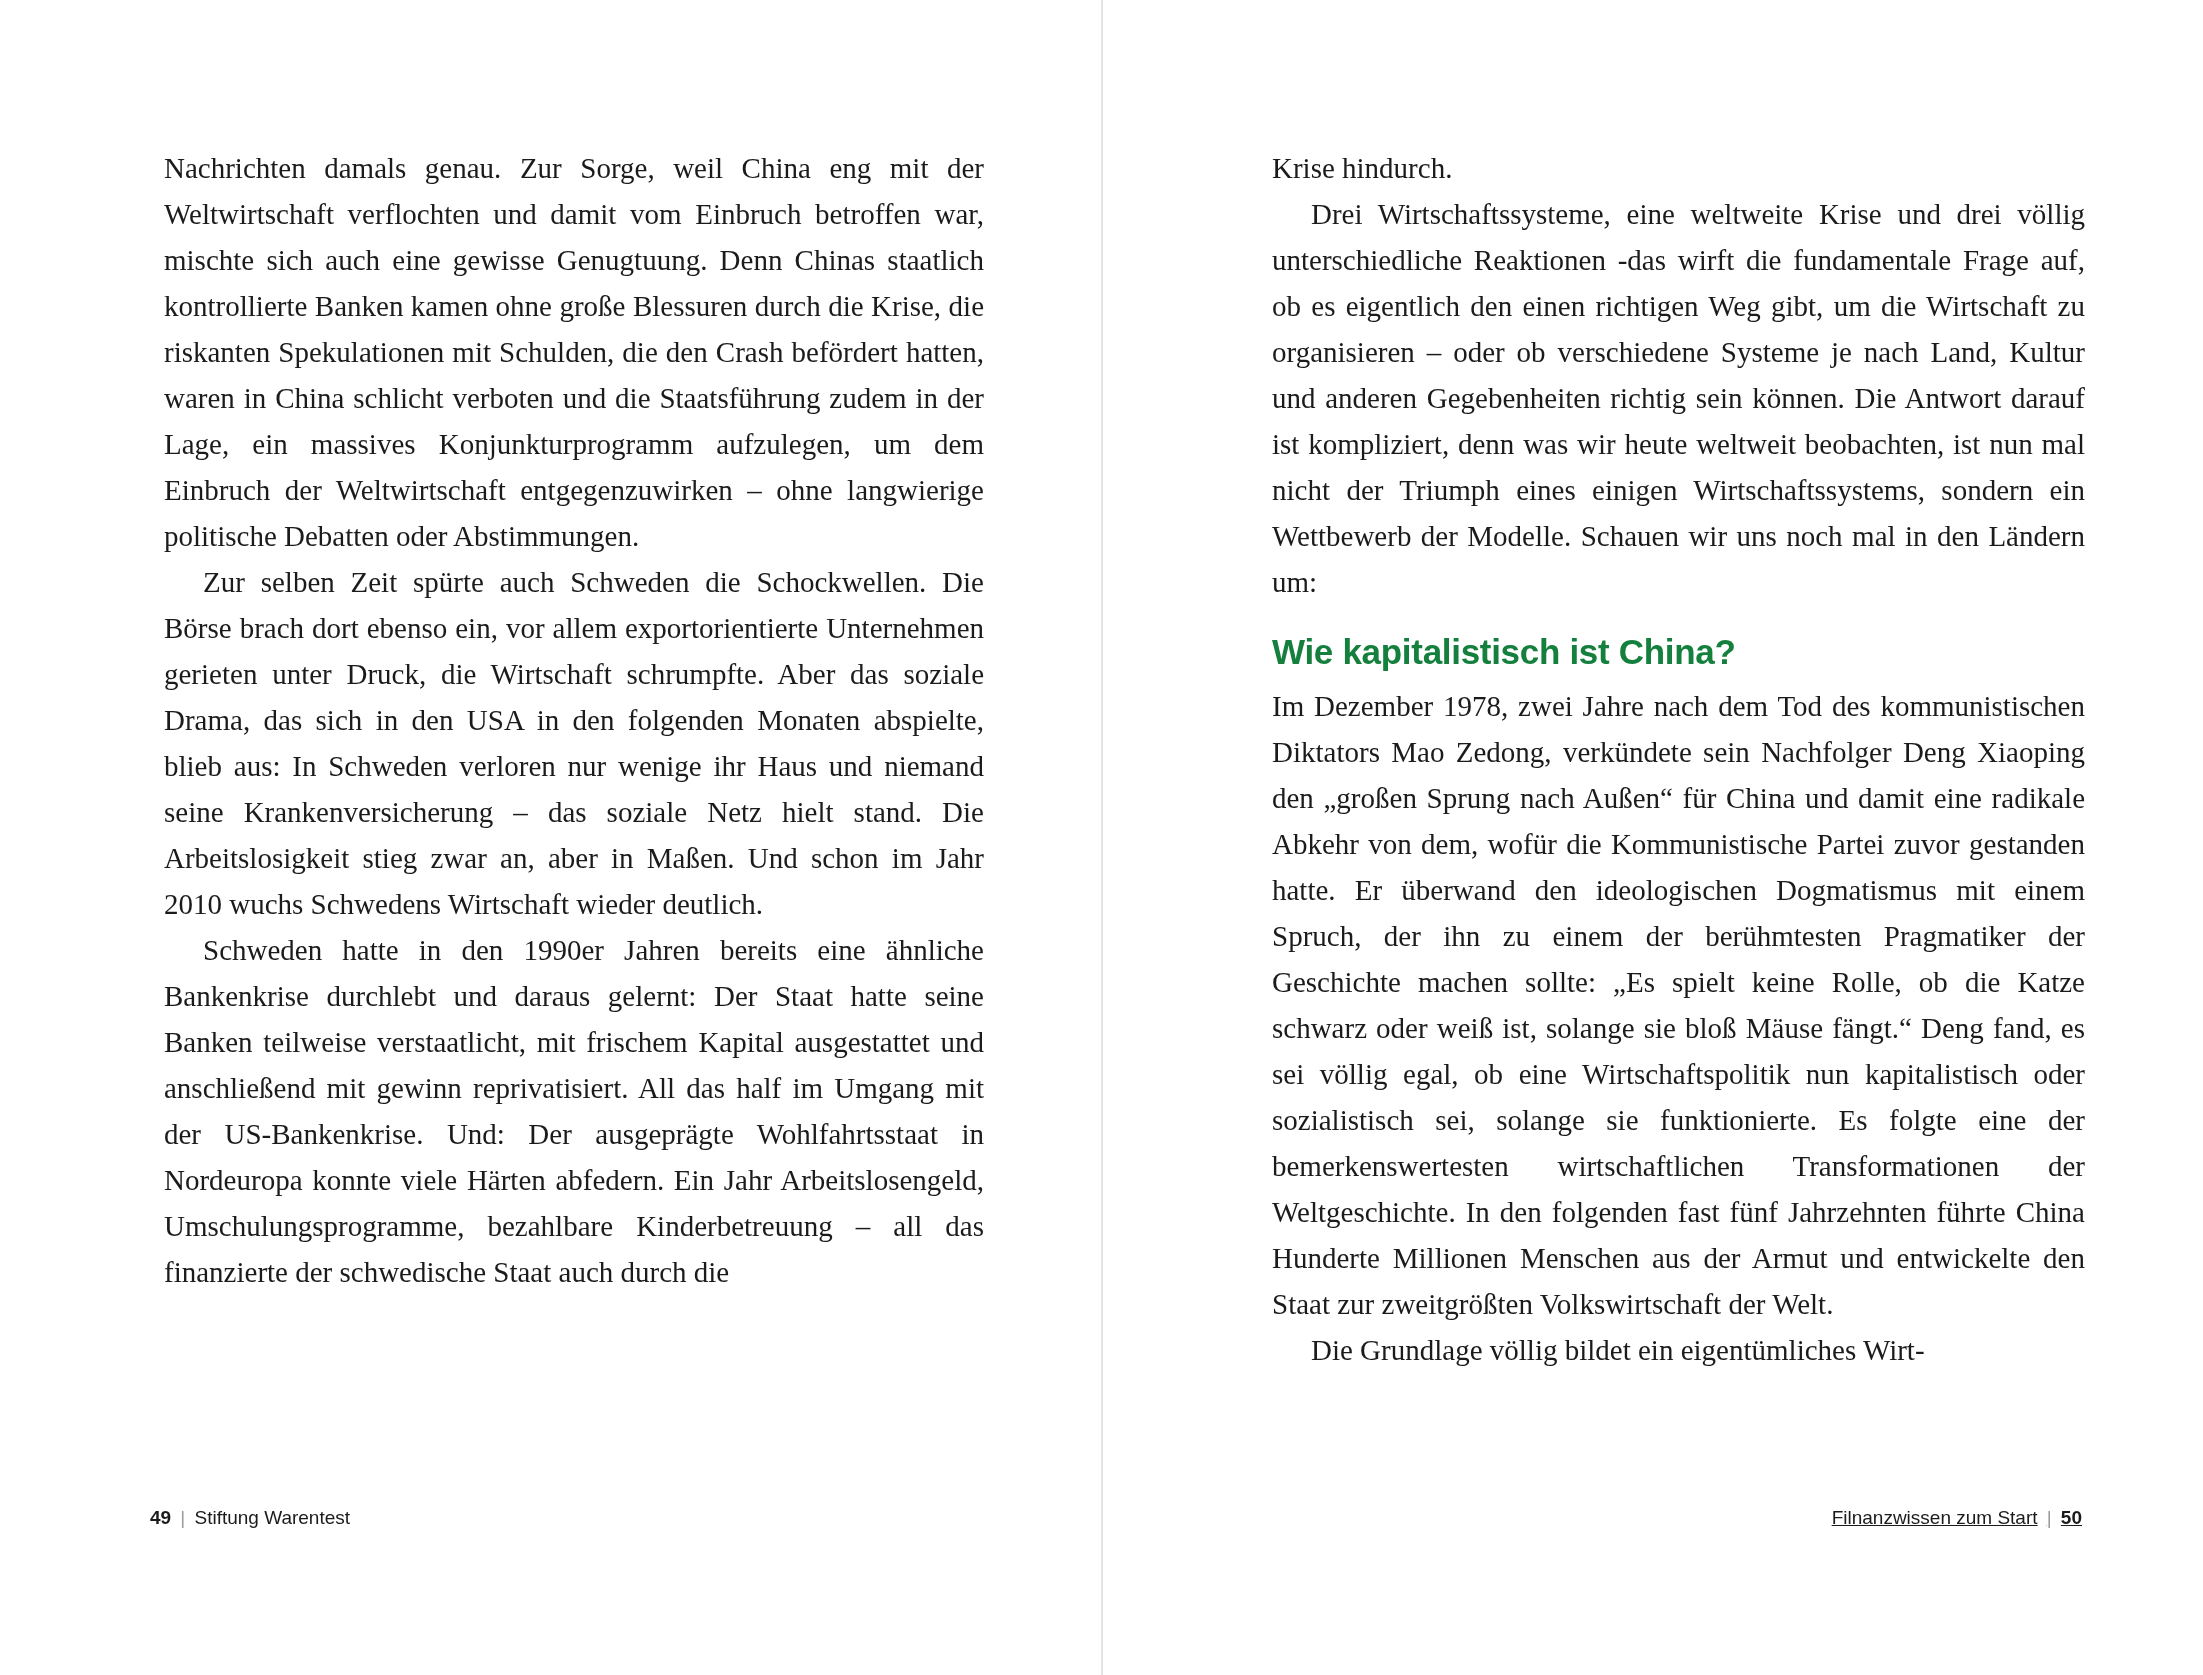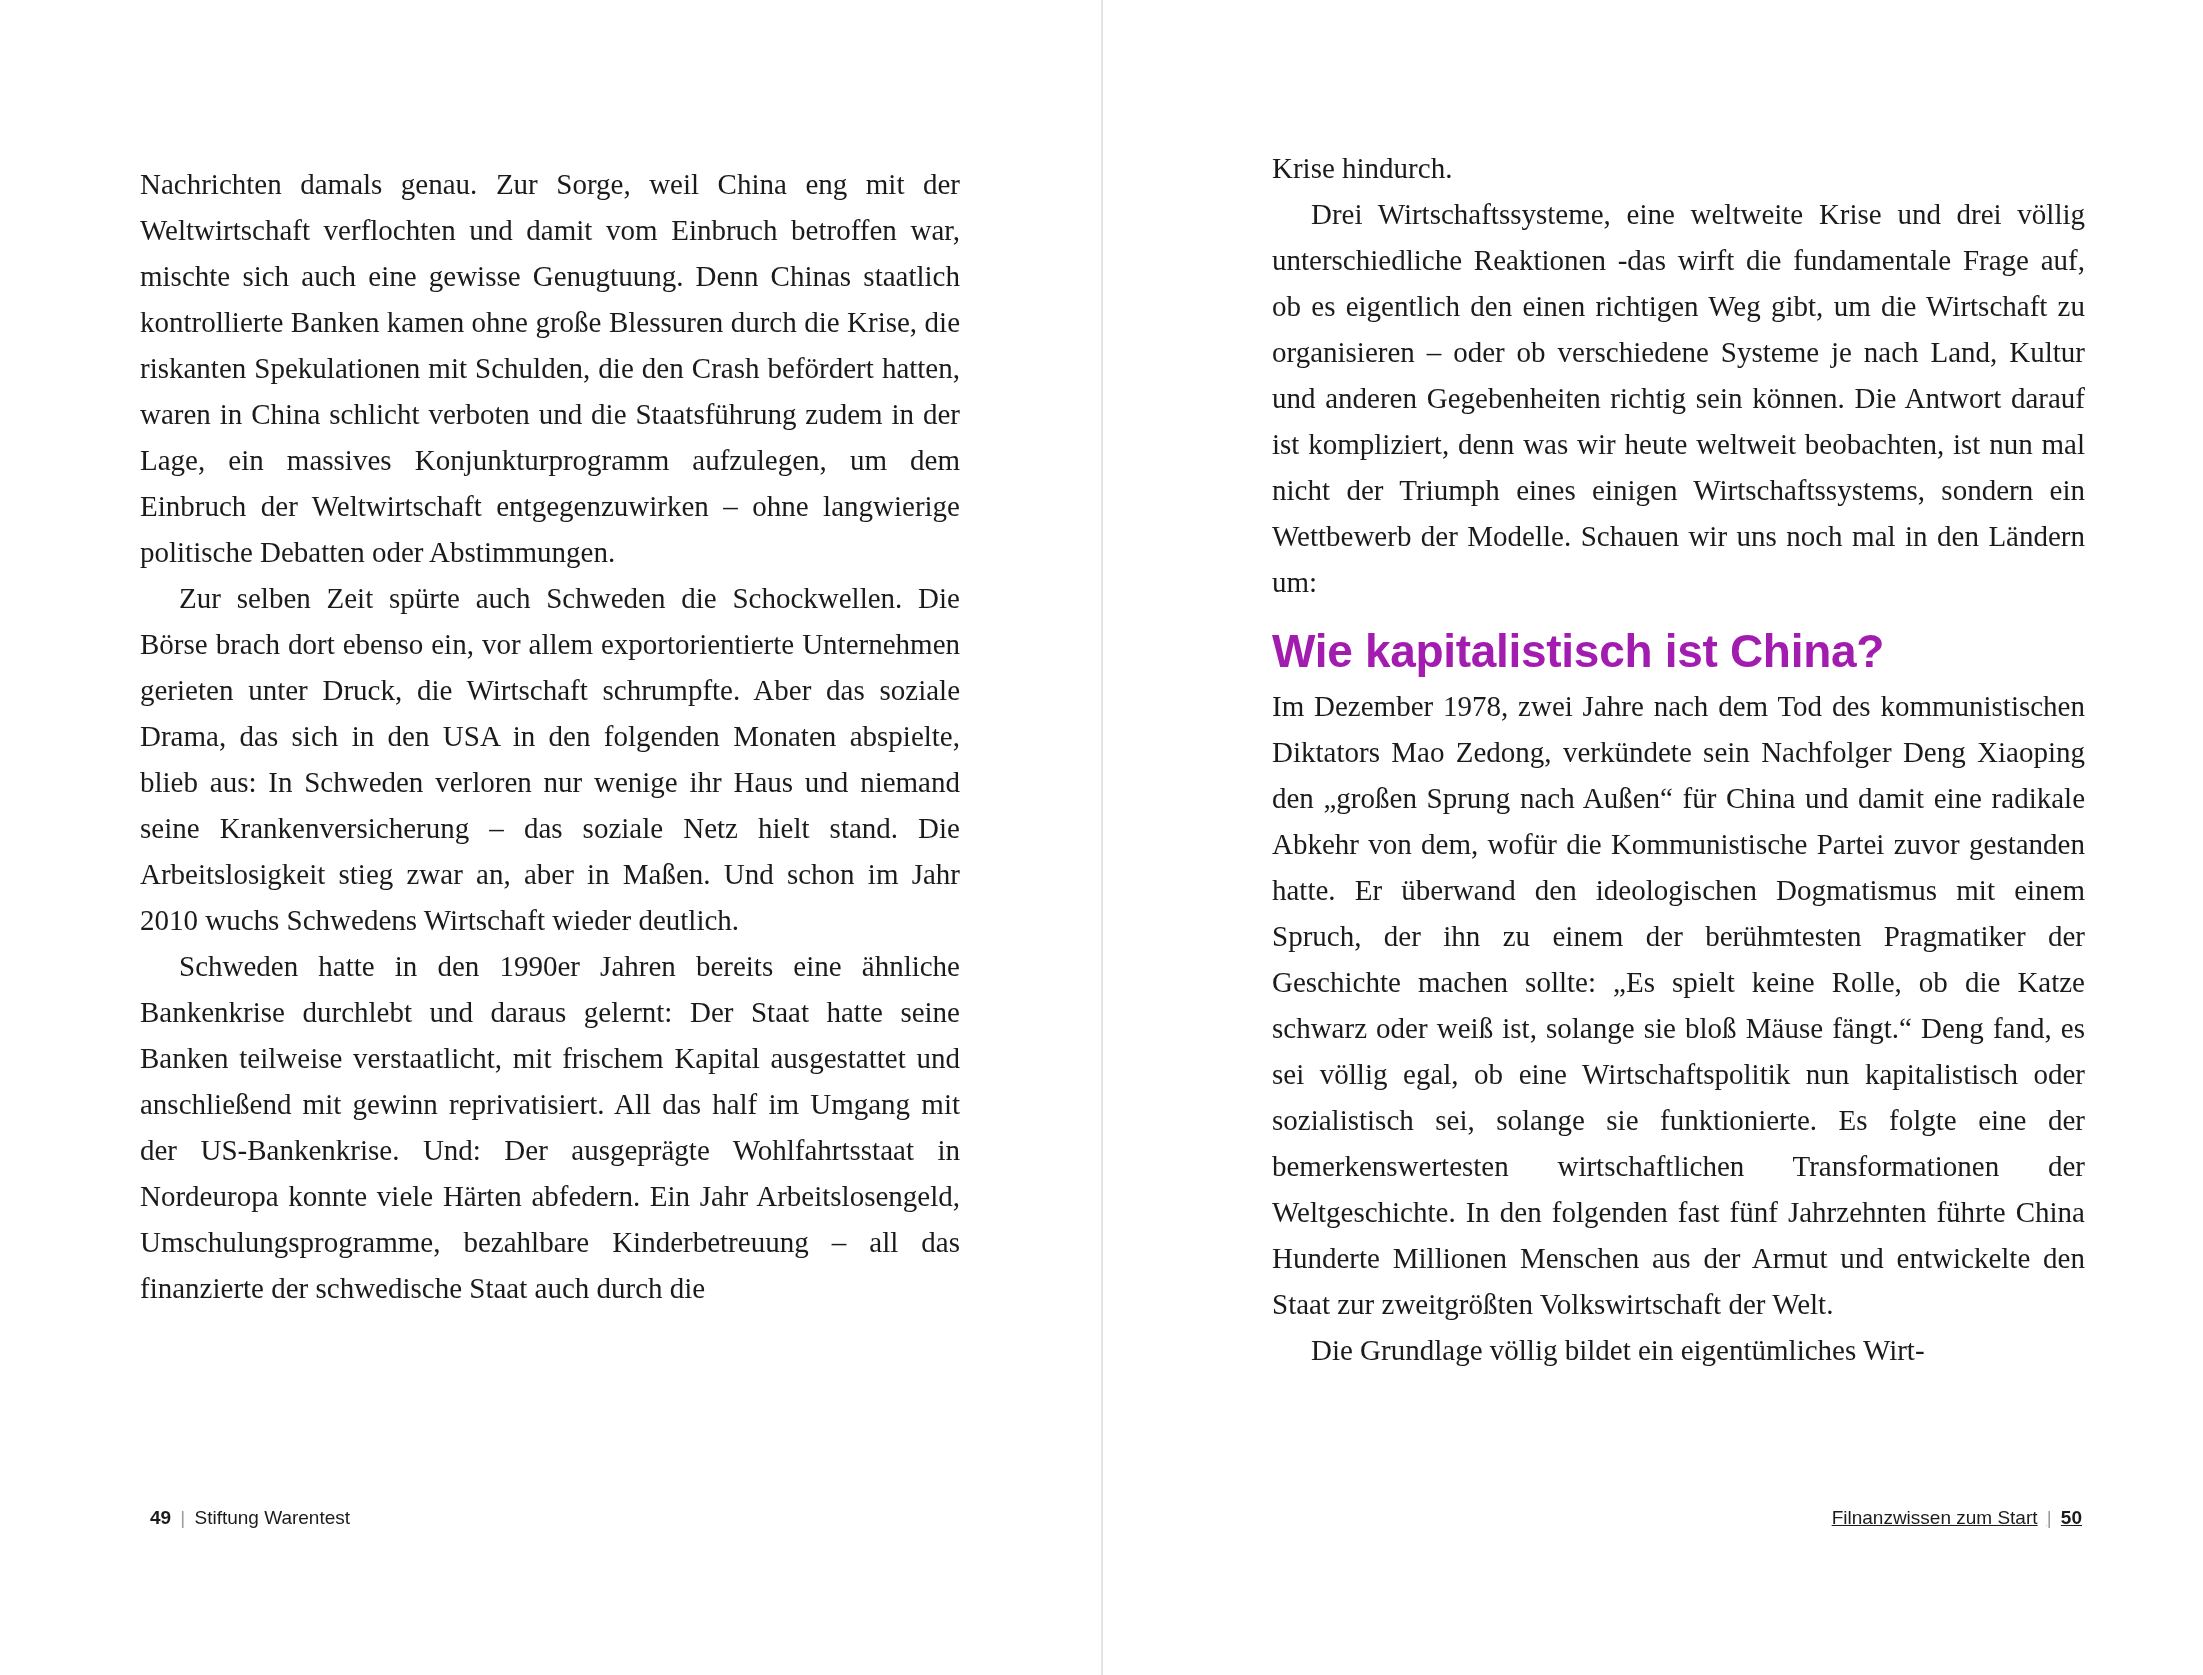--- a/index.html
+++ b/index.html
@@ -34,45 +34,44 @@
     width: 1.8px;
     height: 100%;
     background: #e4e4e4;
   }
   .text-block {
     position: absolute;
     top: 145px;
     width: 820px;
   }
   .page-left .text-block {
-    left: 140px;
-    margin-top: 16px;
+    left: 164px;
   }
   .page-right .text-block {
     left: 171px;
     width: 813px;
   }
   p.body-par {
     margin: 0;
     font-size: 29px;
     line-height: 46px;
     text-align: justify;
     hyphens: auto;
     -webkit-hyphens: auto;
   }
   p.body-par.indent {
     text-indent: 39px;
   }
   h2.section-heading {
     font-family: "Liberation Sans", sans-serif;
     font-weight: 700;
-    font-size: 46px;
+    font-size: 35px;
     line-height: 45px;
     margin: 24px 0 9.2px 0;
-    color: #a21caf;
+    color: #15803d;
     letter-spacing: -0.3px;
   }
   .footer {
     position: absolute;
     top: 1507px;
     font-family: "Liberation Sans", sans-serif;
     font-size: 19px;
     color: #1b1b1b;
     white-space: nowrap;
   }

